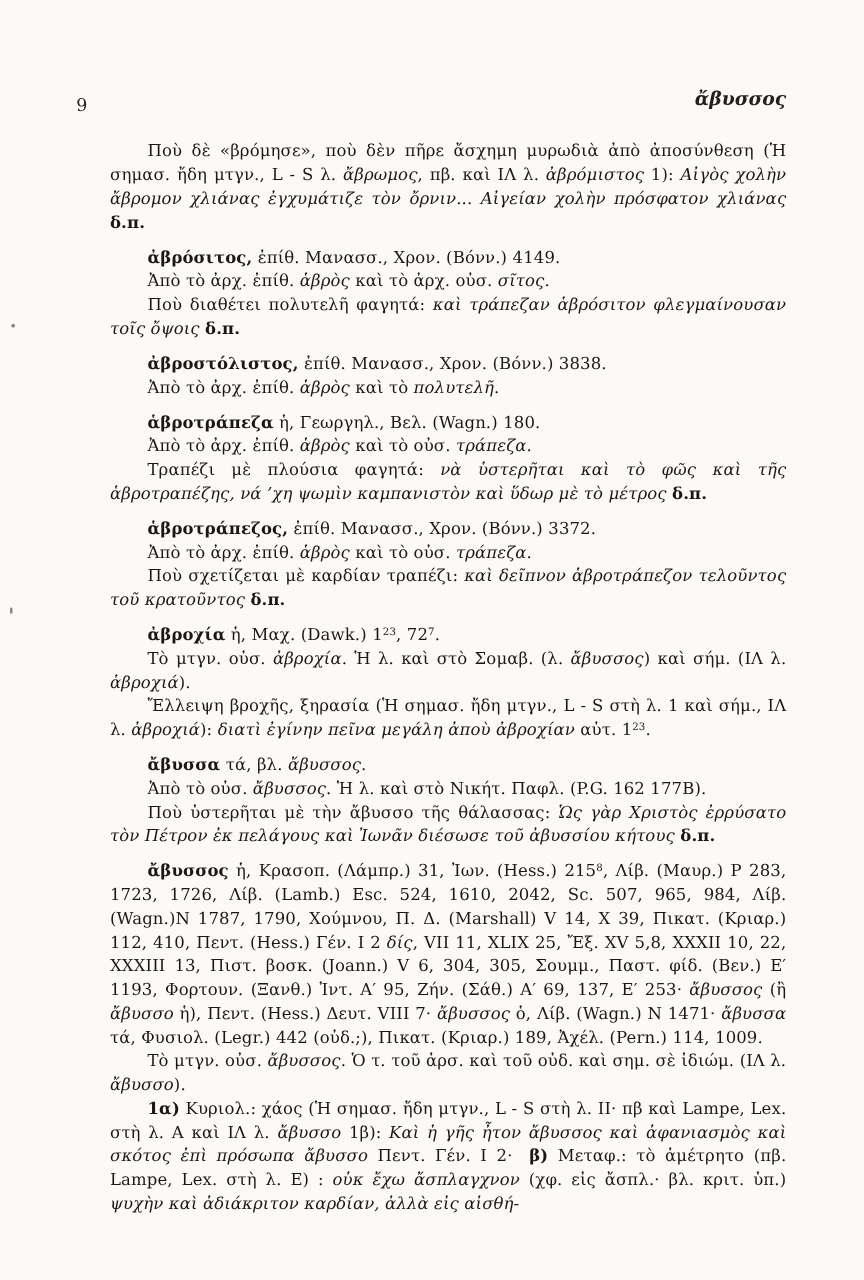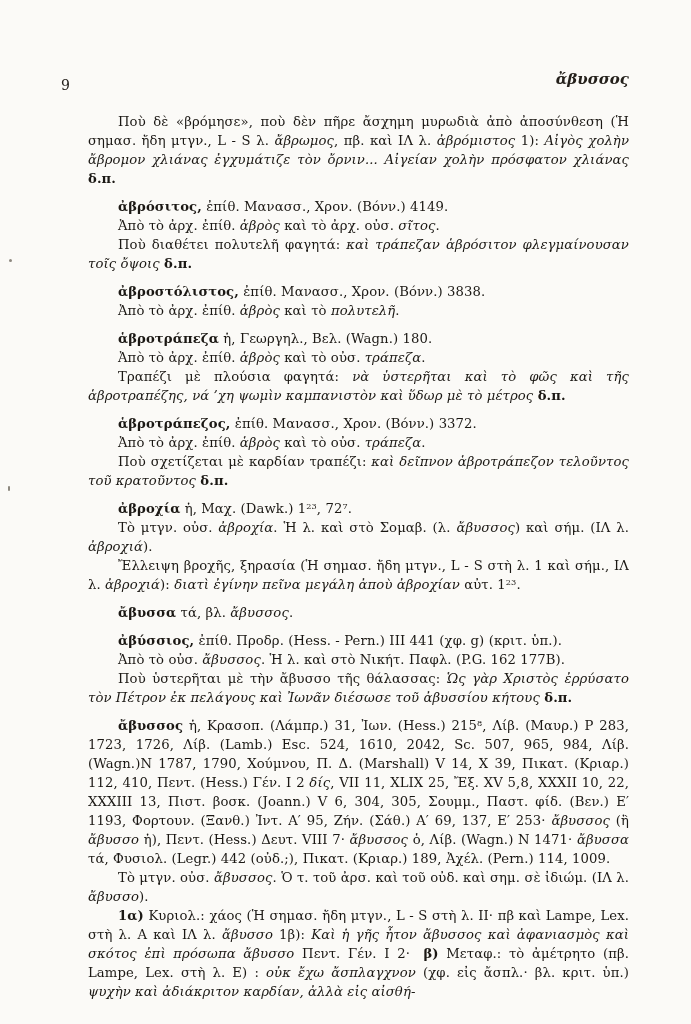--- a/index.html
+++ b/index.html
@@ -55,20 +55,19 @@
       <p class="para entry"><span class="seg-b">ἁβροτράπεζα</span><span class="seg-n"> ἡ, Γεωργηλ., Βελ. (Wagn.) 180.</span></p>
       <p class="para"><span class="seg-n">Ἀπὸ τὸ ἀρχ. ἐπίθ. </span><span class="seg-i">ἁβρὸς</span><span class="seg-n"> καὶ τὸ οὐσ. </span><span class="seg-i">τράπεζα</span><span class="seg-n">.</span></p>
       <p class="para"><span class="seg-n">Τραπέζι μὲ πλούσια φαγητά: </span><span class="seg-i">νὰ ὑστερῆται καὶ τὸ φῶς καὶ τῆς ἁβροτραπέζης, νά ’χη ψωμὶν καμπανιστὸν καὶ ὕδωρ μὲ τὸ μέτρος </span><span class="seg-b">δ.π.</span></p>
       <p class="para entry"><span class="seg-b">ἁβροτράπεζος,</span><span class="seg-n"> ἐπίθ. Μανασσ., Χρον. (Βόνν.) 3372.</span></p>
       <p class="para"><span class="seg-n">Ἀπὸ τὸ ἀρχ. ἐπίθ. </span><span class="seg-i">ἁβρὸς</span><span class="seg-n"> καὶ τὸ οὐσ. </span><span class="seg-i">τράπεζα</span><span class="seg-n">.</span></p>
       <p class="para"><span class="seg-n">Ποὺ σχετίζεται μὲ καρδίαν τραπέζι: </span><span class="seg-i">καὶ δεῖπνον ἁβροτράπεζον τελοῦντος τοῦ κρατοῦντος </span><span class="seg-b">δ.π.</span></p>
       <p class="para entry"><span class="seg-b">ἀβροχία</span><span class="seg-n"> ἡ, Μαχ. (Dawk.) 1</span><span class="seg-sup">23</span><span class="seg-n">, 72</span><span class="seg-sup">7</span><span class="seg-n">.</span></p>
       <p class="para"><span class="seg-n">Τὸ μτγν. οὐσ. </span><span class="seg-i">ἀβροχία</span><span class="seg-n">. Ἡ λ. καὶ στὸ Σομαβ. (λ. </span><span class="seg-i">ἄβυσσος</span><span class="seg-n">) καὶ σήμ. (ΙΛ λ. </span><span class="seg-i">ἀβροχιά</span><span class="seg-n">).</span></p>
       <p class="para"><span class="seg-n">Ἔλλειψη βροχῆς, ξηρασία (Ἡ σημασ. ἤδη μτγν., L - S στὴ λ. 1 καὶ σήμ., ΙΛ λ. </span><span class="seg-i">ἀβροχιά</span><span class="seg-n">): </span><span class="seg-i">διατὶ ἐγίνην πεῖνα μεγάλη ἀποὺ ἀβροχίαν </span><span class="seg-n">αὐτ. 1</span><span class="seg-sup">23</span><span class="seg-n">.</span></p>
       <p class="para entry"><span class="seg-b">ἄβυσσα</span><span class="seg-n"> τά, βλ. </span><span class="seg-i">ἄβυσσος</span><span class="seg-n">.</span></p>
-      <p class="para entry"><span class="seg-b">ἀβύσσιος,</span><span class="seg-n"> ἐπίθ. Προδρ. (Hess. - Pern.) ΙΙΙ 441 (χφ. g) (κριτ. ὑπ.).</span></p>
       <p class="para"><span class="seg-n">Ἀπὸ τὸ οὐσ. </span><span class="seg-i">ἄβυσσος</span><span class="seg-n">. Ἡ λ. καὶ στὸ Νικήτ. Παφλ. (P.G. 162 177B).</span></p>
       <p class="para"><span class="seg-n">Ποὺ ὑστερῆται μὲ τὴν ἄβυσσο τῆς θάλασσας: </span><span class="seg-i">Ὡς γὰρ Χριστὸς ἐρρύσατο τὸν Πέτρον ἐκ πελάγους καὶ Ἰωνᾶν διέσωσε τοῦ ἀβυσσίου κήτους </span><span class="seg-b">δ.π.</span></p>
       <p class="para entry"><span class="seg-b">ἄβυσσος</span><span class="seg-n"> ἡ, Κρασοπ. (Λάμπρ.) 31, Ἰων. (Hess.) 215</span><span class="seg-sup">8</span><span class="seg-n">, Λίβ. (Μαυρ.) P 283, 1723, 1726, Λίβ. (Lamb.) Esc. 524, 1610, 2042, Sc. 507, 965, 984, Λίβ. (Wagn.)N 1787, 1790, Χούμνου, Π. Δ. (Marshall) V 14, X 39, Πικατ. (Κριαρ.) 112, 410, Πεντ. (Hess.) Γέν. Ι 2 </span><span class="seg-i">δίς</span><span class="seg-n">, VII 11, XLIX 25, Ἔξ. XV 5,8, XXXII 10, 22, XXXIII 13, Πιστ. βοσκ. (Joann.) V 6, 304, 305, Σουμμ., Παστ. φίδ. (Βεν.) Ε′ 1193, Φορτουν. (Ξανθ.) Ἰντ. Α′ 95, Ζήν. (Σάθ.) Α′ 69, 137, Ε′ 253· </span><span class="seg-i">ἄβυσσος</span><span class="seg-n"> (ἢ </span><span class="seg-i">ἄβυσσο</span><span class="seg-n"> ἡ), Πεντ. (Hess.) Δευτ. VIII 7· </span><span class="seg-i">ἄβυσσος</span><span class="seg-n"> ὁ, Λίβ. (Wagn.) N 1471· </span><span class="seg-i">ἄβυσσα</span><span class="seg-n"> τά, Φυσιολ. (Legr.) 442 (οὐδ.;), Πικατ. (Κριαρ.) 189, Ἀχέλ. (Pern.) 114, 1009.</span></p>
       <p class="para"><span class="seg-n">Τὸ μτγν. οὐσ. </span><span class="seg-i">ἄβυσσος</span><span class="seg-n">. Ὁ τ. τοῦ ἀρσ. καὶ τοῦ οὐδ. καὶ σημ. σὲ ἰδιώμ. (ΙΛ λ. </span><span class="seg-i">ἄβυσσο</span><span class="seg-n">).</span></p>
       <p class="para"><span class="seg-b">1α)</span><span class="seg-n"> Κυριολ.: χάος (Ἡ σημασ. ἤδη μτγν., L - S στὴ λ. ΙΙ· πβ καὶ Lampe, Lex. στὴ λ. Α καὶ ΙΛ λ. </span><span class="seg-i">ἄβυσσο</span><span class="seg-n"> 1β): </span><span class="seg-i">Καὶ ἡ γῆς ἦτον ἄβυσσος καὶ ἀφανιασμὸς καὶ σκότος ἐπὶ πρόσωπα ἄβυσσο </span><span class="seg-n">Πεντ. Γέν. Ι 2·  </span><span class="seg-b">β)</span><span class="seg-n"> Μεταφ.: τὸ ἀμέτρητο (πβ. Lampe, Lex. στὴ λ. Ε) : </span><span class="seg-i">οὐκ ἔχω ἄσπλαγχνον </span><span class="seg-n">(χφ. εἰς ἄσπλ.· βλ. κριτ. ὑπ.) </span><span class="seg-i">ψυχὴν καὶ ἀδιάκριτον καρδίαν, ἀλλὰ εἰς αἰσθή-</span></p>
     </div>
 </div>
 
 </body></html>

